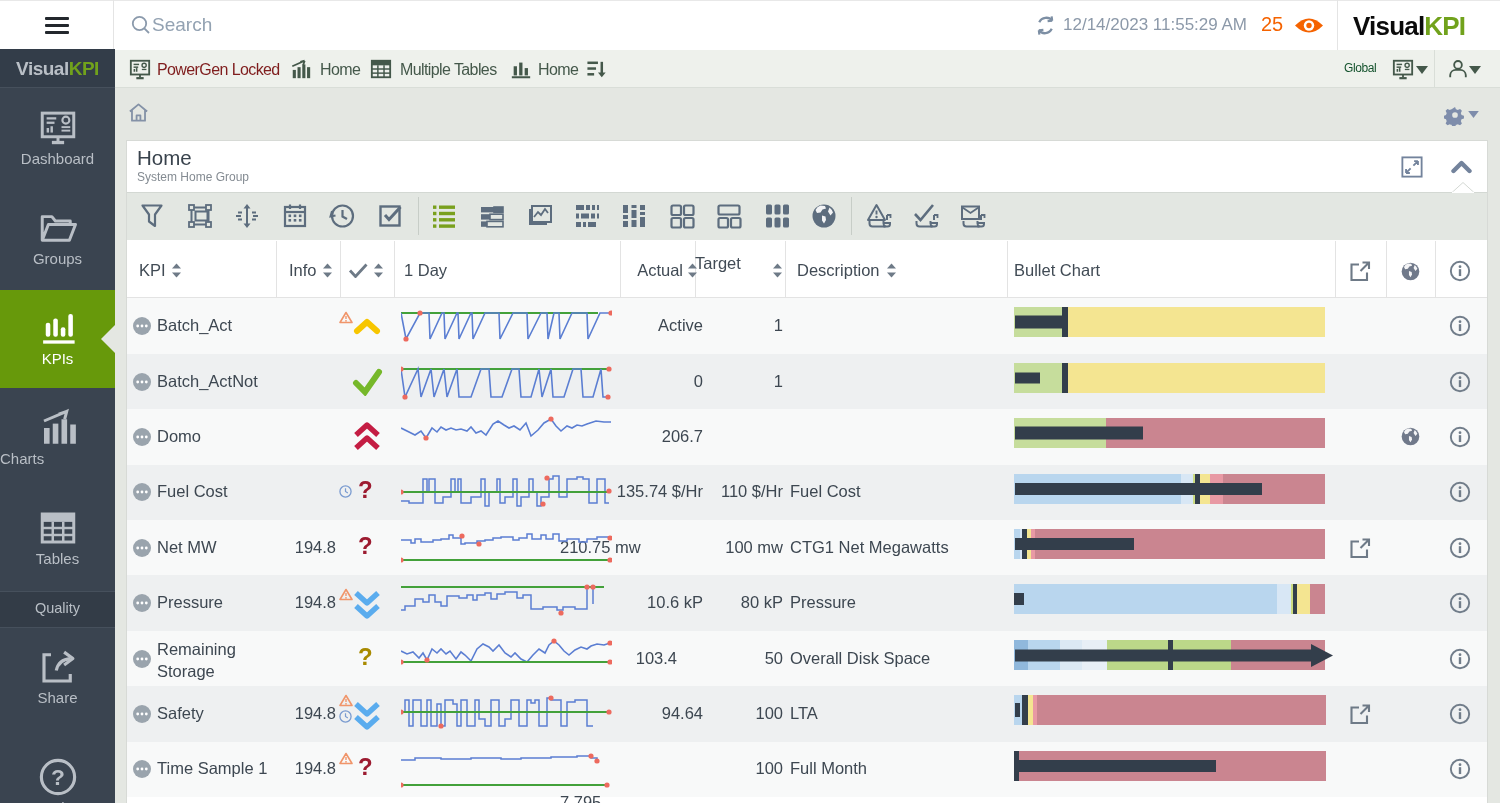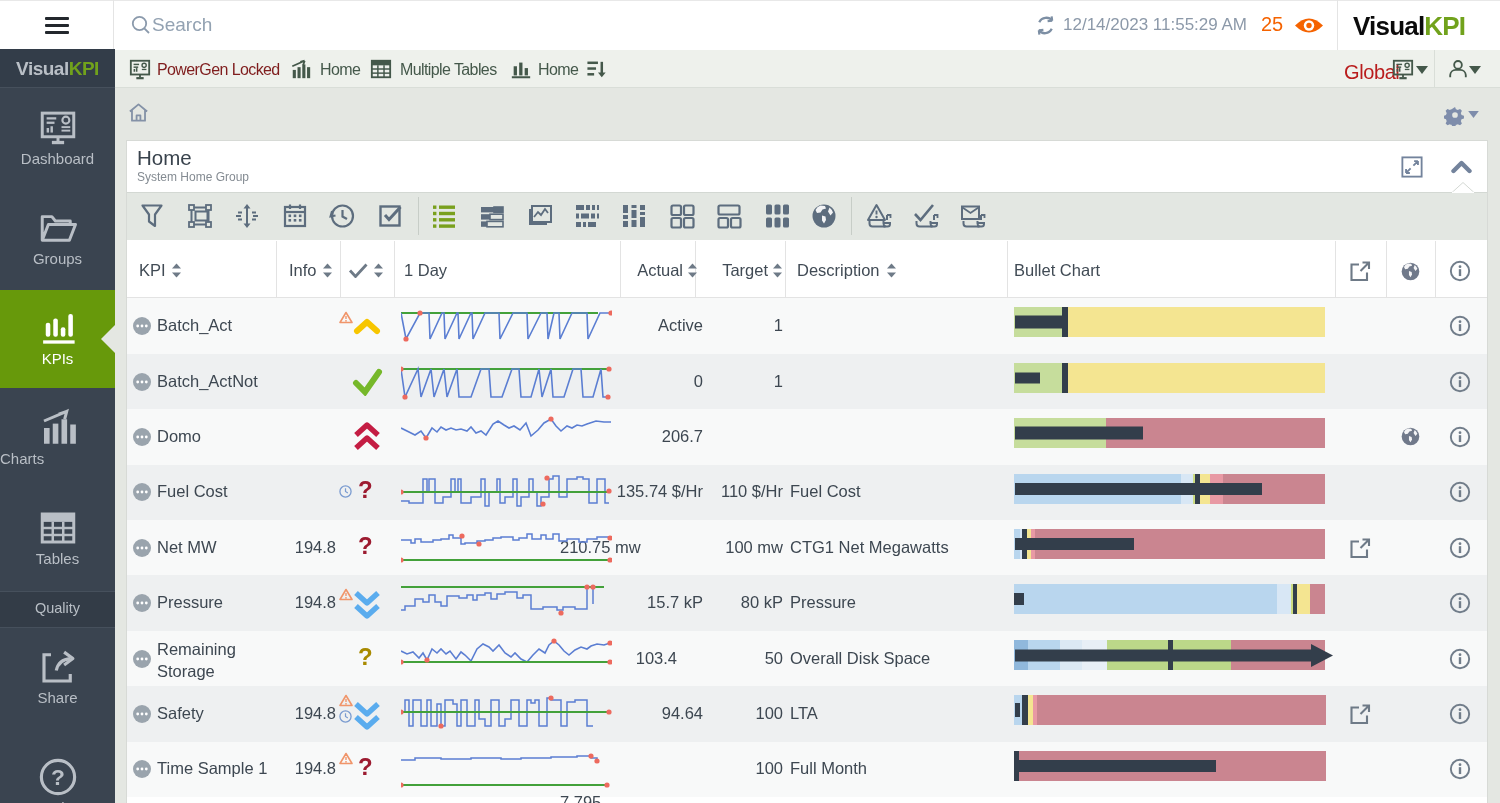--- a/index.html
+++ b/index.html
@@ -71,21 +71,21 @@
       <line x1="2" y1="21" x2="22" y2="21" stroke="#44584a" stroke-width="2.2"></line>
     </svg>
     <div class="abs" style="left:538px;top:61px;font-size:16px;letter-spacing:-0.6px;color:#44584a">Home</div>
     <svg class="abs" style="left:585px;top:58px" width="24" height="23" viewBox="0 0 24 24">
       <line x1="2" y1="5" x2="13" y2="5" stroke="#44584a" stroke-width="2.6"></line>
       <line x1="2" y1="11" x2="11" y2="11" stroke="#44584a" stroke-width="2.6"></line>
       <line x1="2" y1="17" x2="9" y2="17" stroke="#44584a" stroke-width="2.6"></line>
       <line x1="17" y1="4" x2="17" y2="18" stroke="#44584a" stroke-width="2.6"></line>
       <path d="M13 15 l4 5 4-5z" fill="#44584a"></path>
     </svg>
-    <div class="abs" style="left:1344px;top:61px;font-size:20px;letter-spacing:-0.4px;color:#b91c1c">Global</div>
+    <div class="abs" style="left:1344px;top:61px;font-size:12px;letter-spacing:-0.4px;color:#14532d">Global</div>
     <svg class="abs" style="left:1392px;top:58px" width="22" height="22" viewBox="0 0 24 24">
       <rect x="2" y="3" width="20" height="15" fill="none" stroke="#44584a" stroke-width="2"></rect>
       <line x1="5" y1="7" x2="11" y2="7" stroke="#44584a" stroke-width="1.6"></line>
       <line x1="5" y1="10" x2="10" y2="10" stroke="#44584a" stroke-width="1.6"></line>
       <circle cx="16.5" cy="8" r="2.3" fill="none" stroke="#44584a" stroke-width="1.5"></circle>
       <line x1="14" y1="12.5" x2="19" y2="12.5" stroke="#44584a" stroke-width="1.4"></line>
       <rect x="5" y="12" width="1.7" height="3" fill="#44584a"></rect>
       <rect x="7.5" y="11" width="1.7" height="4" fill="#44584a"></rect>
       <line x1="12" y1="18" x2="12" y2="21" stroke="#44584a" stroke-width="2"></line>
       <line x1="8" y1="22" x2="16" y2="22" stroke="#44584a" stroke-width="2.4"></line>
@@ -350,21 +350,21 @@
     <svg class="abs" style="left:372px;top:262px" width="13" height="17" viewBox="0 0 13 17">
       <path d="M2 6.5 L6.5 1.5 11 6.5 Z" fill="#6e7a87"></path>
       <path d="M2 10.5 L6.5 15.5 11 10.5 Z" fill="#6e7a87"></path>
     </svg>
     <div class="abs hdr" style="left:404px;top:261px">1 Day</div>
     <div class="abs hdr" style="left:620px;top:261px;width:63px;text-align:right">Actual</div>
     <svg class="abs" style="left:686px;top:262px" width="13" height="17" viewBox="0 0 13 17">
       <path d="M2 6.5 L6.5 1.5 11 6.5 Z" fill="#6e7a87"></path>
       <path d="M2 10.5 L6.5 15.5 11 10.5 Z" fill="#6e7a87"></path>
     </svg>
-    <div class="abs hdr" style="left:695px;top:261px;width:73px;text-align:right">Target</div>
+    <div class="abs hdr" style="left:695px;top:254px;width:73px;text-align:left">Target</div>
     <svg class="abs" style="left:771px;top:262px" width="13" height="17" viewBox="0 0 13 17">
       <path d="M2 6.5 L6.5 1.5 11 6.5 Z" fill="#6e7a87"></path>
       <path d="M2 10.5 L6.5 15.5 11 10.5 Z" fill="#6e7a87"></path>
     </svg>
     <div class="abs hdr" style="left:797px;top:261px">Description</div>
     <svg class="abs" style="left:885px;top:262px" width="13" height="17" viewBox="0 0 13 17">
       <path d="M2 6.5 L6.5 1.5 11 6.5 Z" fill="#6e7a87"></path>
       <path d="M2 10.5 L6.5 15.5 11 10.5 Z" fill="#6e7a87"></path>
     </svg>
     <div class="abs hdr" style="left:1014px;top:261px">Bullet Chart</div>
@@ -460,21 +460,21 @@
     </svg>
     <div class="abs" style="left:127px;top:575.4px;width:1360px;height:55.4px;background:#eef0f1"></div>
     <svg class="abs" style="left:133px;top:594.1px" width="18" height="18" viewBox="0 0 18 18">
       <circle cx="9" cy="9" r="9" fill="#9aa4ad"></circle>
       <circle cx="4.7" cy="9" r="1.4" fill="#fff"></circle>
       <circle cx="9" cy="9" r="1.4" fill="#fff"></circle>
       <circle cx="13.3" cy="9" r="1.4" fill="#fff"></circle>
     </svg>
     <div class="abs cellv" style="left:157px;top:593.1px">Pressure</div>
     <div class="abs cellv" style="left:276px;top:593.1px;width:60px;text-align:right">194.8</div>
-    <div class="abs cellv" style="left:560px;top:593.1px;width:143px;text-align:right">15.7 kP</div>
+    <div class="abs cellv" style="left:560px;top:593.1px;width:143px;text-align:right">10.6 kP</div>
     <div class="abs cellv" style="left:650px;top:593.1px;width:133px;text-align:right">80 kP</div>
     <div class="abs cellv" style="left:790px;top:593.1px">Pressure</div>
     <svg class="abs" style="left:1449.0px;top:592.1px" width="22" height="22" viewBox="0 0 24 24">
       <circle cx="12" cy="12" r="10" fill="none" stroke="#717d8a" stroke-width="2.1"></circle>
       <circle cx="12" cy="7.3" r="1.5" fill="#717d8a"></circle>
       <rect x="10.7" y="10" width="2.6" height="7.5" fill="#717d8a"></rect>
     </svg>
     <div class="abs" style="left:127px;top:630.8px;width:1360px;height:55.4px;background:#f8f9f9"></div>
     <svg class="abs" style="left:133px;top:649.5px" width="18" height="18" viewBox="0 0 18 18">
       <circle cx="9" cy="9" r="9" fill="#9aa4ad"></circle>

